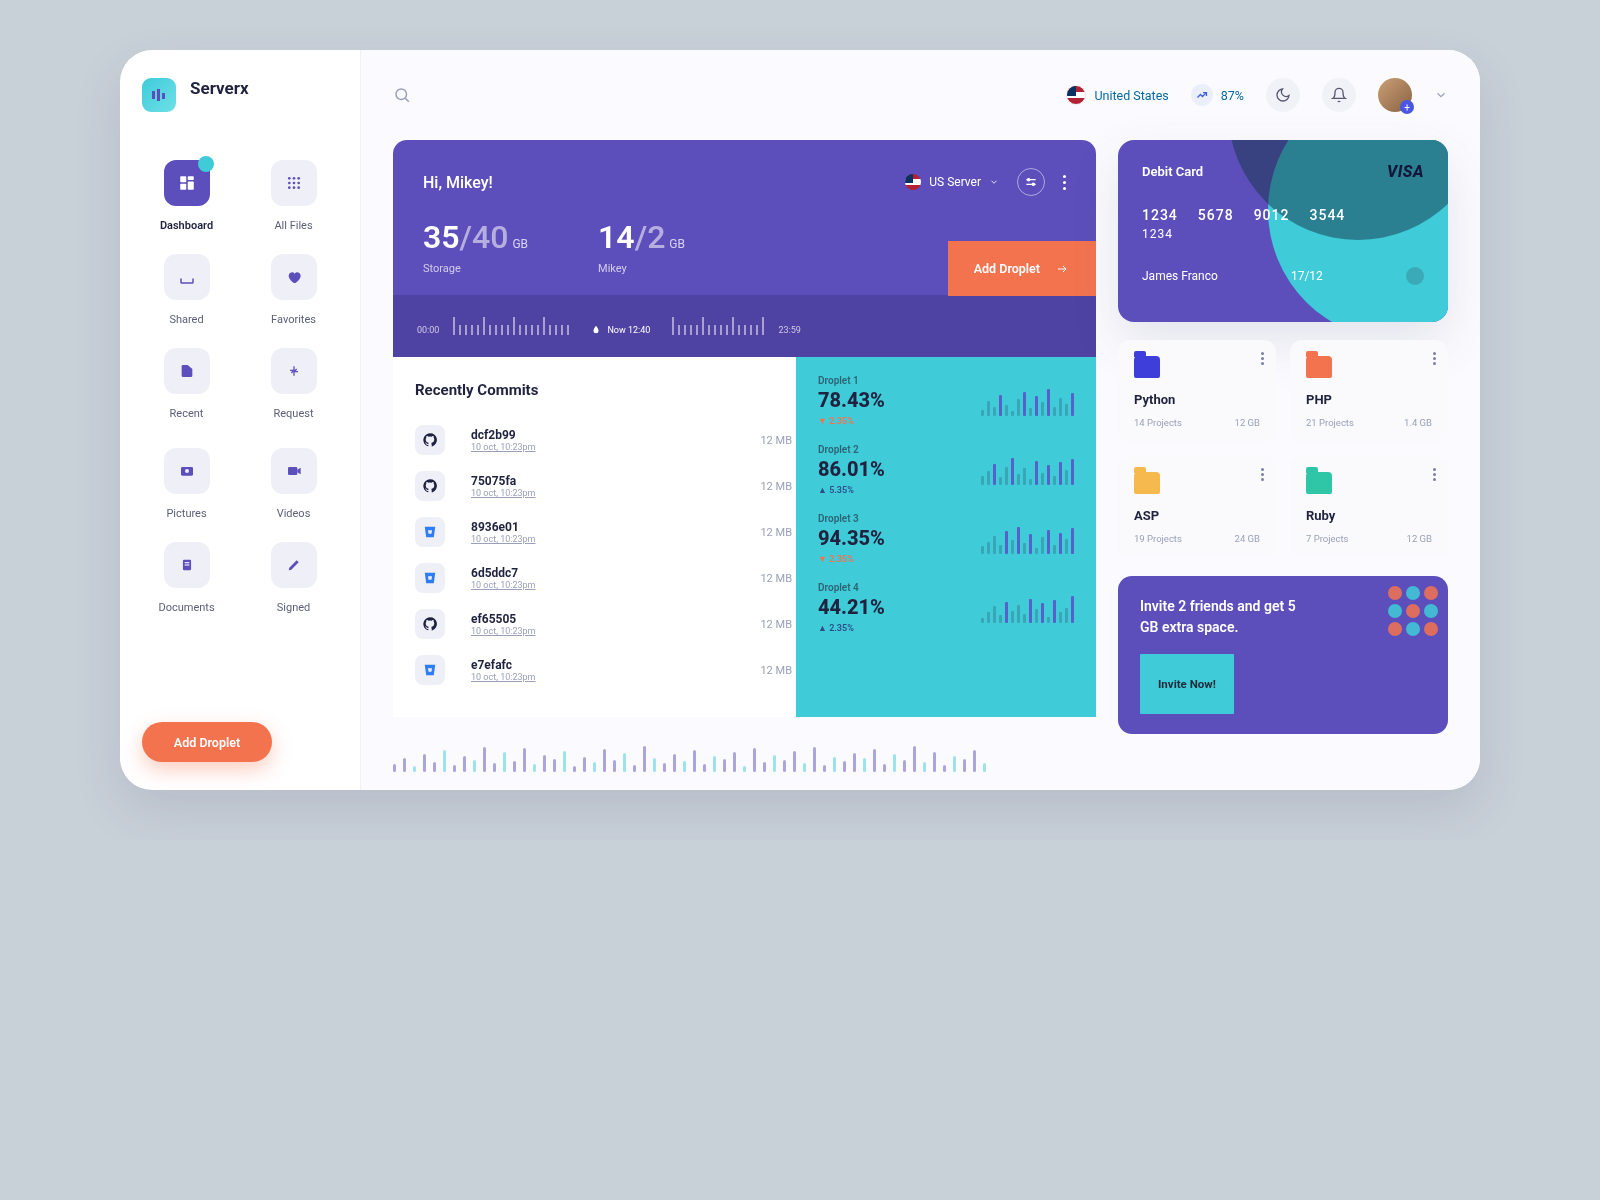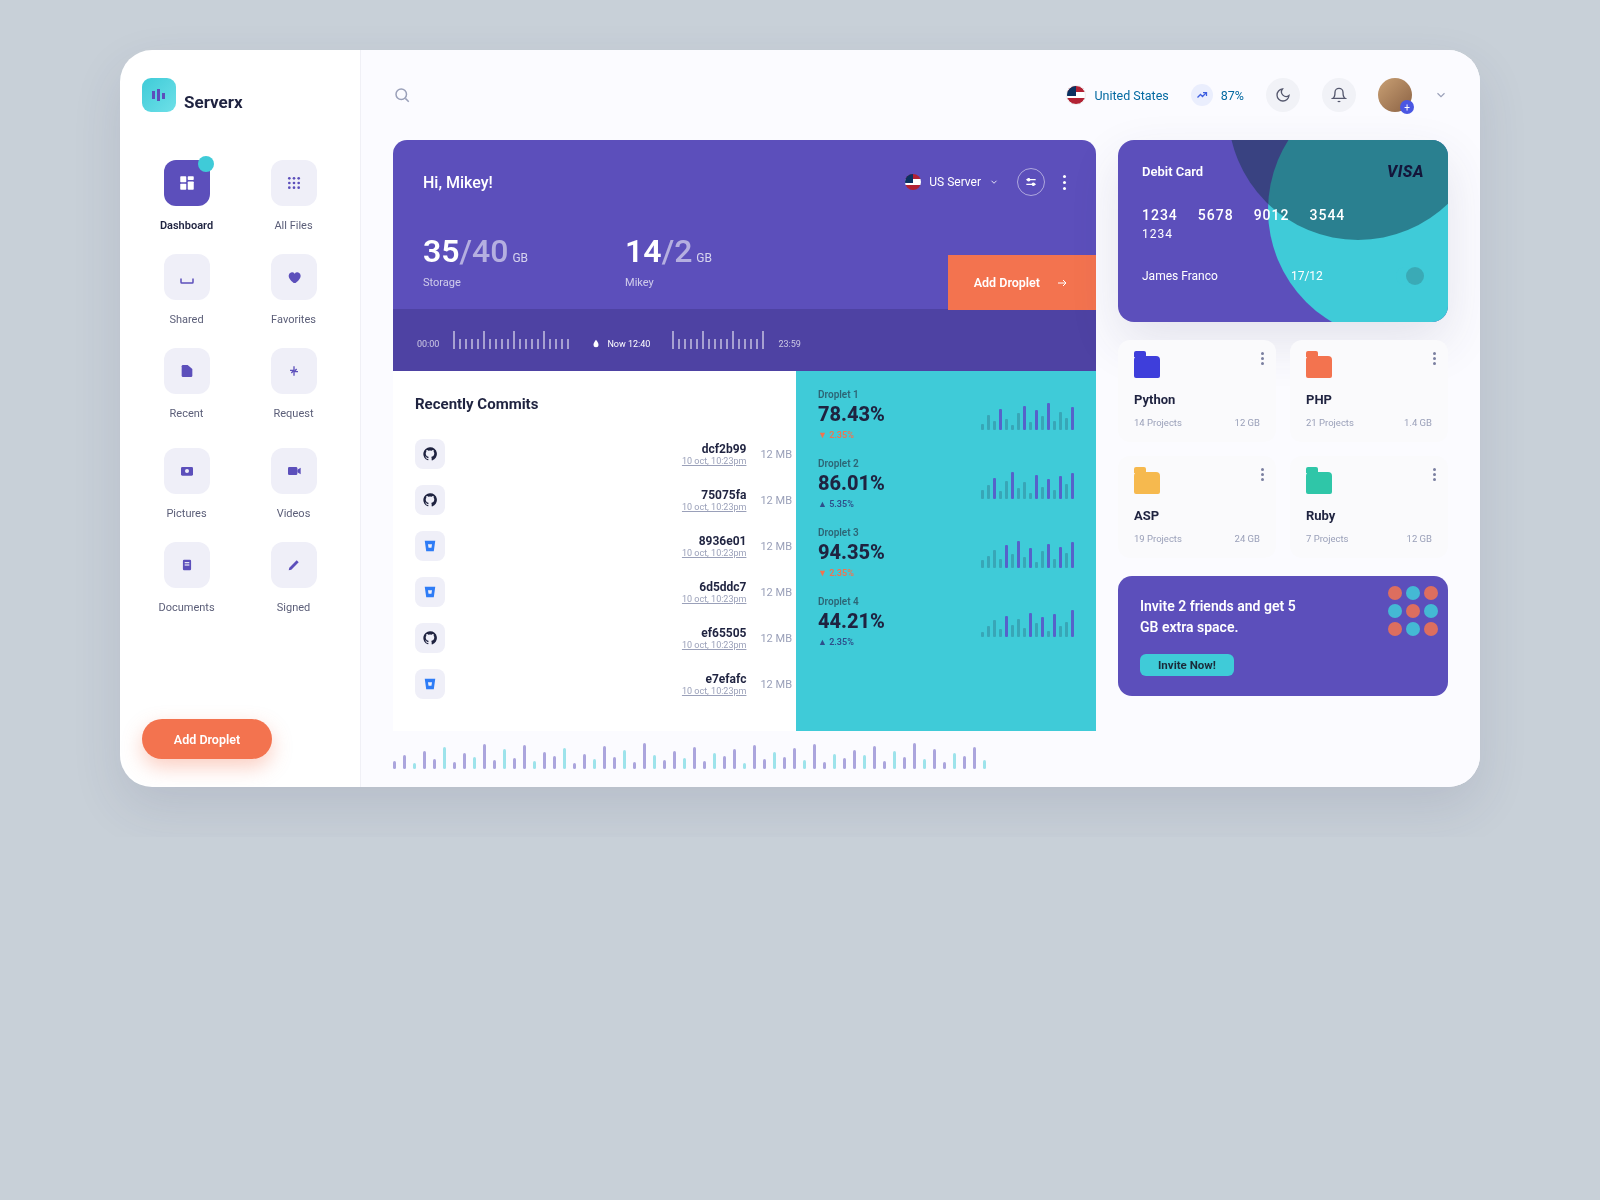--- a/index.html
+++ b/index.html
@@ -21,21 +21,21 @@
     font-family: -apple-system, BlinkMacSystemFont, "Segoe UI", Roboto, Helvetica, Arial, sans-serif;
     color: var(--text); font-size: 14px;
     display: flex; justify-content: center;
   }
   .app {
     width: 1360px; background: var(--card); border-radius: 32px;
     box-shadow: var(--shadow); display: flex; overflow: hidden;
   }
   
   .sidebar { width: 240px; padding: 28px 22px; display: flex; flex-direction: column; }
-  .logo { display: flex; align-items: flex-end; gap: 8px; margin-bottom: 48px; }
+  .logo { display: flex; align-items: flex-start; gap: 14px; margin-bottom: 48px; }
   .logo-mark {
     width: 34px; height: 34px; border-radius: 9px;
     background: linear-gradient(135deg, var(--teal), #6EE0E8);
     display: flex; align-items: center; justify-content: center; color: var(--purple);
   }
   .logo-text { font-size: 17px; font-weight: 700; }
   .nav-grid { display: grid; grid-template-columns: 1fr 1fr; gap: 22px 18px; }
   .nav-item { display: flex; flex-direction: column; align-items: center; gap: 13px; cursor: pointer; }
   .nav-tile {
     width: 46px; height: 46px; border-radius: 12px; background: var(--softer);
@@ -88,21 +88,21 @@
   .hero { background: var(--purple); border-radius: 14px 14px 0 0; padding: 28px 30px 20px; color: #fff; position:relative;}
   .hero-top { display:flex; align-items:center; }
   .greeting { font-size: 16px; font-weight: 500; }
   .hero-tail { margin-left:auto; display:flex; align-items:center; gap:18px; }
   .server-select { display:flex; align-items:center; gap:8px; font-size:12px;}
   .flag-sm { width:16px; height:16px; border-radius:50%; background: linear-gradient(to bottom, #B22234 33%, #fff 33% 66%, #B22234 66%); position:relative; overflow:hidden;}
   .flag-sm::before { content:""; position:absolute; top:0; left:0; width:50%; height:55%; background:#0A3161; }
   .round-btn { width:28px; height:28px; border-radius:50%; border:1.5px solid rgba(255,255,255,0.5); display:flex; align-items:center; justify-content:center; cursor:pointer;}
   .dots-v { display:flex; flex-direction:column; gap:3px; cursor:pointer;}
   .dots-v span{ width:3px; height:3px; background:#fff; border-radius:50%;}
-  .metrics { display:flex; gap:97px; margin-top:36px; align-items:flex-end;}
+  .metrics { display:flex; gap:70px; margin-top:22px; align-items:flex-end;}
   .metric .big { font-size: 32px; font-weight:600;}
   .metric .muted-inline{ color: rgba(255,255,255,0.55); font-weight:500;}
   .metric .gb { font-size:12px; margin-left:4px; color:rgba(255,255,255,0.75);}
   .metric-label { font-size:11px; color:rgba(255,255,255,0.7); margin-top:6px;}
   .add-droplet {
     position:absolute; right:0; bottom:-1px; background: var(--orange); color:#fff;
     padding: 20px 26px; font-size:12.5px; font-weight:600; display:flex; align-items:center; gap:14px; cursor:pointer;
     border-radius: 0 0 0 0;
   }
   
@@ -110,21 +110,21 @@
   .ticks { display:flex; gap:4px; align-items:flex-end; height:26px;}
   .ticks span { width:2px; background:rgba(255,255,255,0.5); height:10px;}
   .ticks span.tall{ height:18px;}
   .tl-label { font-size:9px; color:rgba(255,255,255,0.7);}
   .now-badge { display:flex; align-items:center; gap:6px; font-size:9px; color:#fff; margin: 0 8px;}
 
   
   .body-split { display:flex; }
   .commits { flex:1; background:#fff; padding: 24px 4px 24px 22px; }
   .section-title { font-size: 15px; font-weight: 700; margin-bottom:18px;}
-  .commit-row { display:flex; align-items:center; gap:14px; padding:8px 0;text-align:right;}
+  .commit-row { display:flex; align-items:center; gap:26px; padding:8px 0;}
   .commit-icon { width:30px; height:30px; border-radius:8px; background:var(--softer); display:flex; align-items:center; justify-content:center; font-size:14px; color:var(--text);}
   .commit-icon.blue{ color:#fff;}
   .commit-icon.blue svg path{ fill:#2E7CF6;}
   .commit-meta { flex:1; }
   .commit-hash { font-size:12px; font-weight:700;}
   .commit-date { font-size:9px; color:var(--muted); text-decoration:underline;}
   .commit-size{ font-size:11px; color:var(--muted);}
   
   .droplets { width: 300px; background: var(--teal); padding: 18px 22px; display:flex; flex-direction:column; gap:18px;}
   .droplet { }
@@ -165,21 +165,21 @@
   .folder-icon::before{ content:""; position:absolute; top:-5px; left:0; width:12px; height:6px; background:inherit; border-radius:2px 2px 0 0;}
   .folder-icon.purple{ background:#3E3EDB;}
   .folder-icon.orange{ background:#F3734F;}
   .folder-icon.yellow{ background:#F6B94E;}
   .folder-icon.teal{ background:#2FC6A8;}
   .folder-name{ font-size:13px; font-weight:700; margin-bottom:10px;}
   .folder-stats{ display:flex; justify-content:space-between; font-size:9.5px; color:var(--muted);}
 
   .invite-card{ background: var(--purple); border-radius:14px; color:#fff; padding:20px 22px; position:relative; overflow:hidden;}
   .invite-text{ font-size:14px; font-weight:600; line-height:1.5; max-width:170px;}
-  .invite-btn{ margin-top:16px; background:var(--teal); color:#1b2b3a; font-size:11.5px; font-weight:700; padding:4px 18px; border-radius:6px; display:inline-block; cursor:pointer;}
+  .invite-btn{ margin-top:16px; background:var(--teal); color:#1b2b3a; font-size:11.5px; font-weight:700; padding:23px 18px; border-radius:1px; display:inline-block; cursor:pointer;}
   .invite-deco{ position:absolute; right:10px; top:10px; display:grid; grid-template-columns:repeat(3,14px); gap:4px;}
   .invite-deco span{ width:14px; height:14px; border-radius:50%; background:var(--teal); opacity:0.85;}
   .invite-deco span:nth-child(odd){ background:#F3734F;}
 
   .bottom-wave{ height:56px; display:flex; align-items:flex-end; gap:7px; padding: 8px 0 18px;}
   .bottom-wave span{ width:3px; background: var(--purple); opacity:0.5; border-radius:2px;}
   .bottom-wave span:nth-child(3n){ background: var(--teal);}
 
   svg{ display:block;}
 </style>

